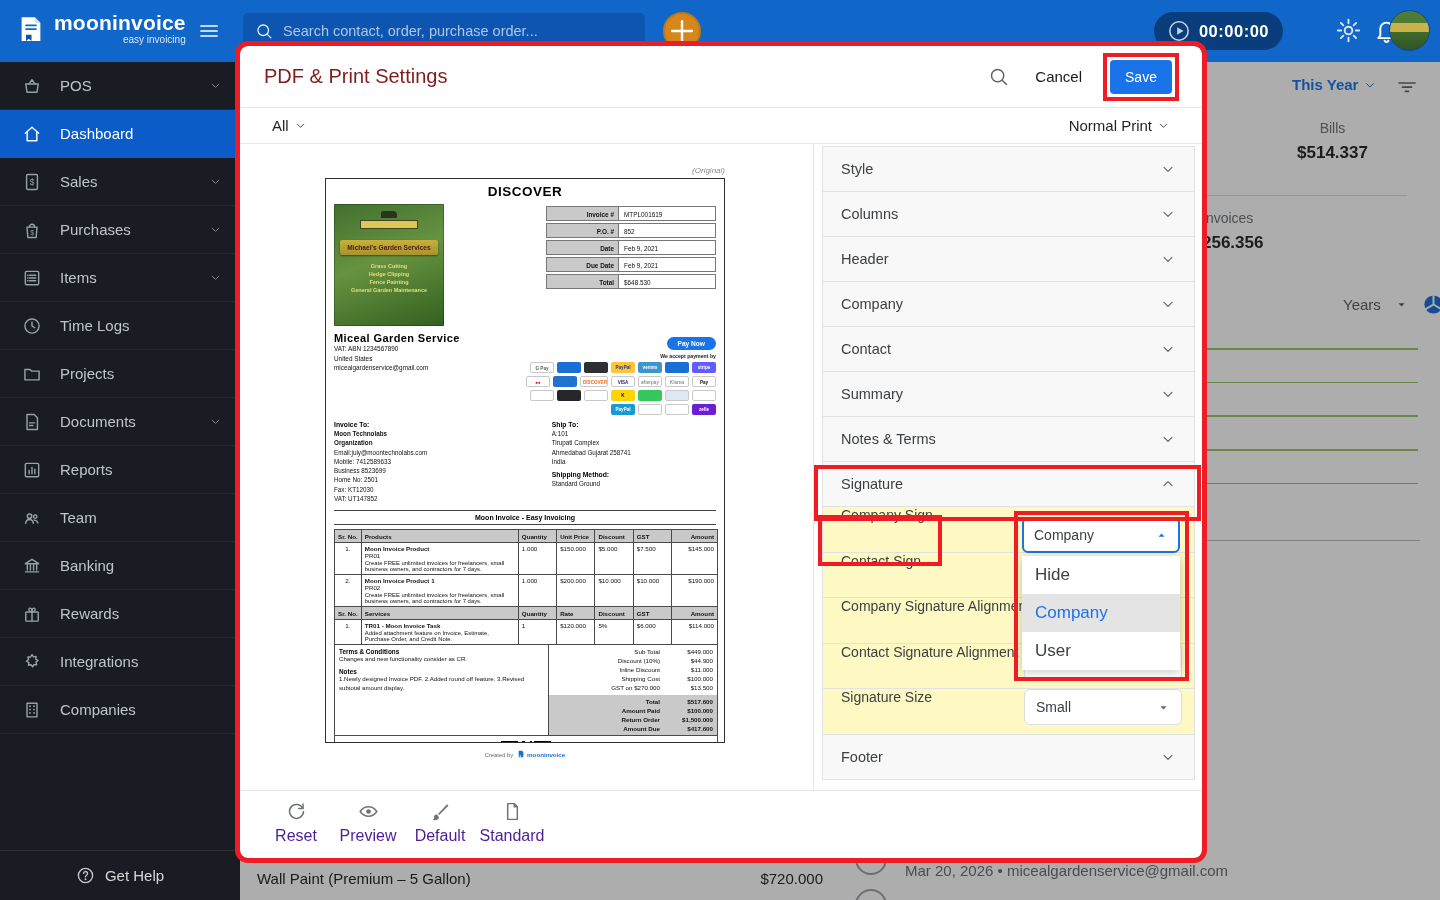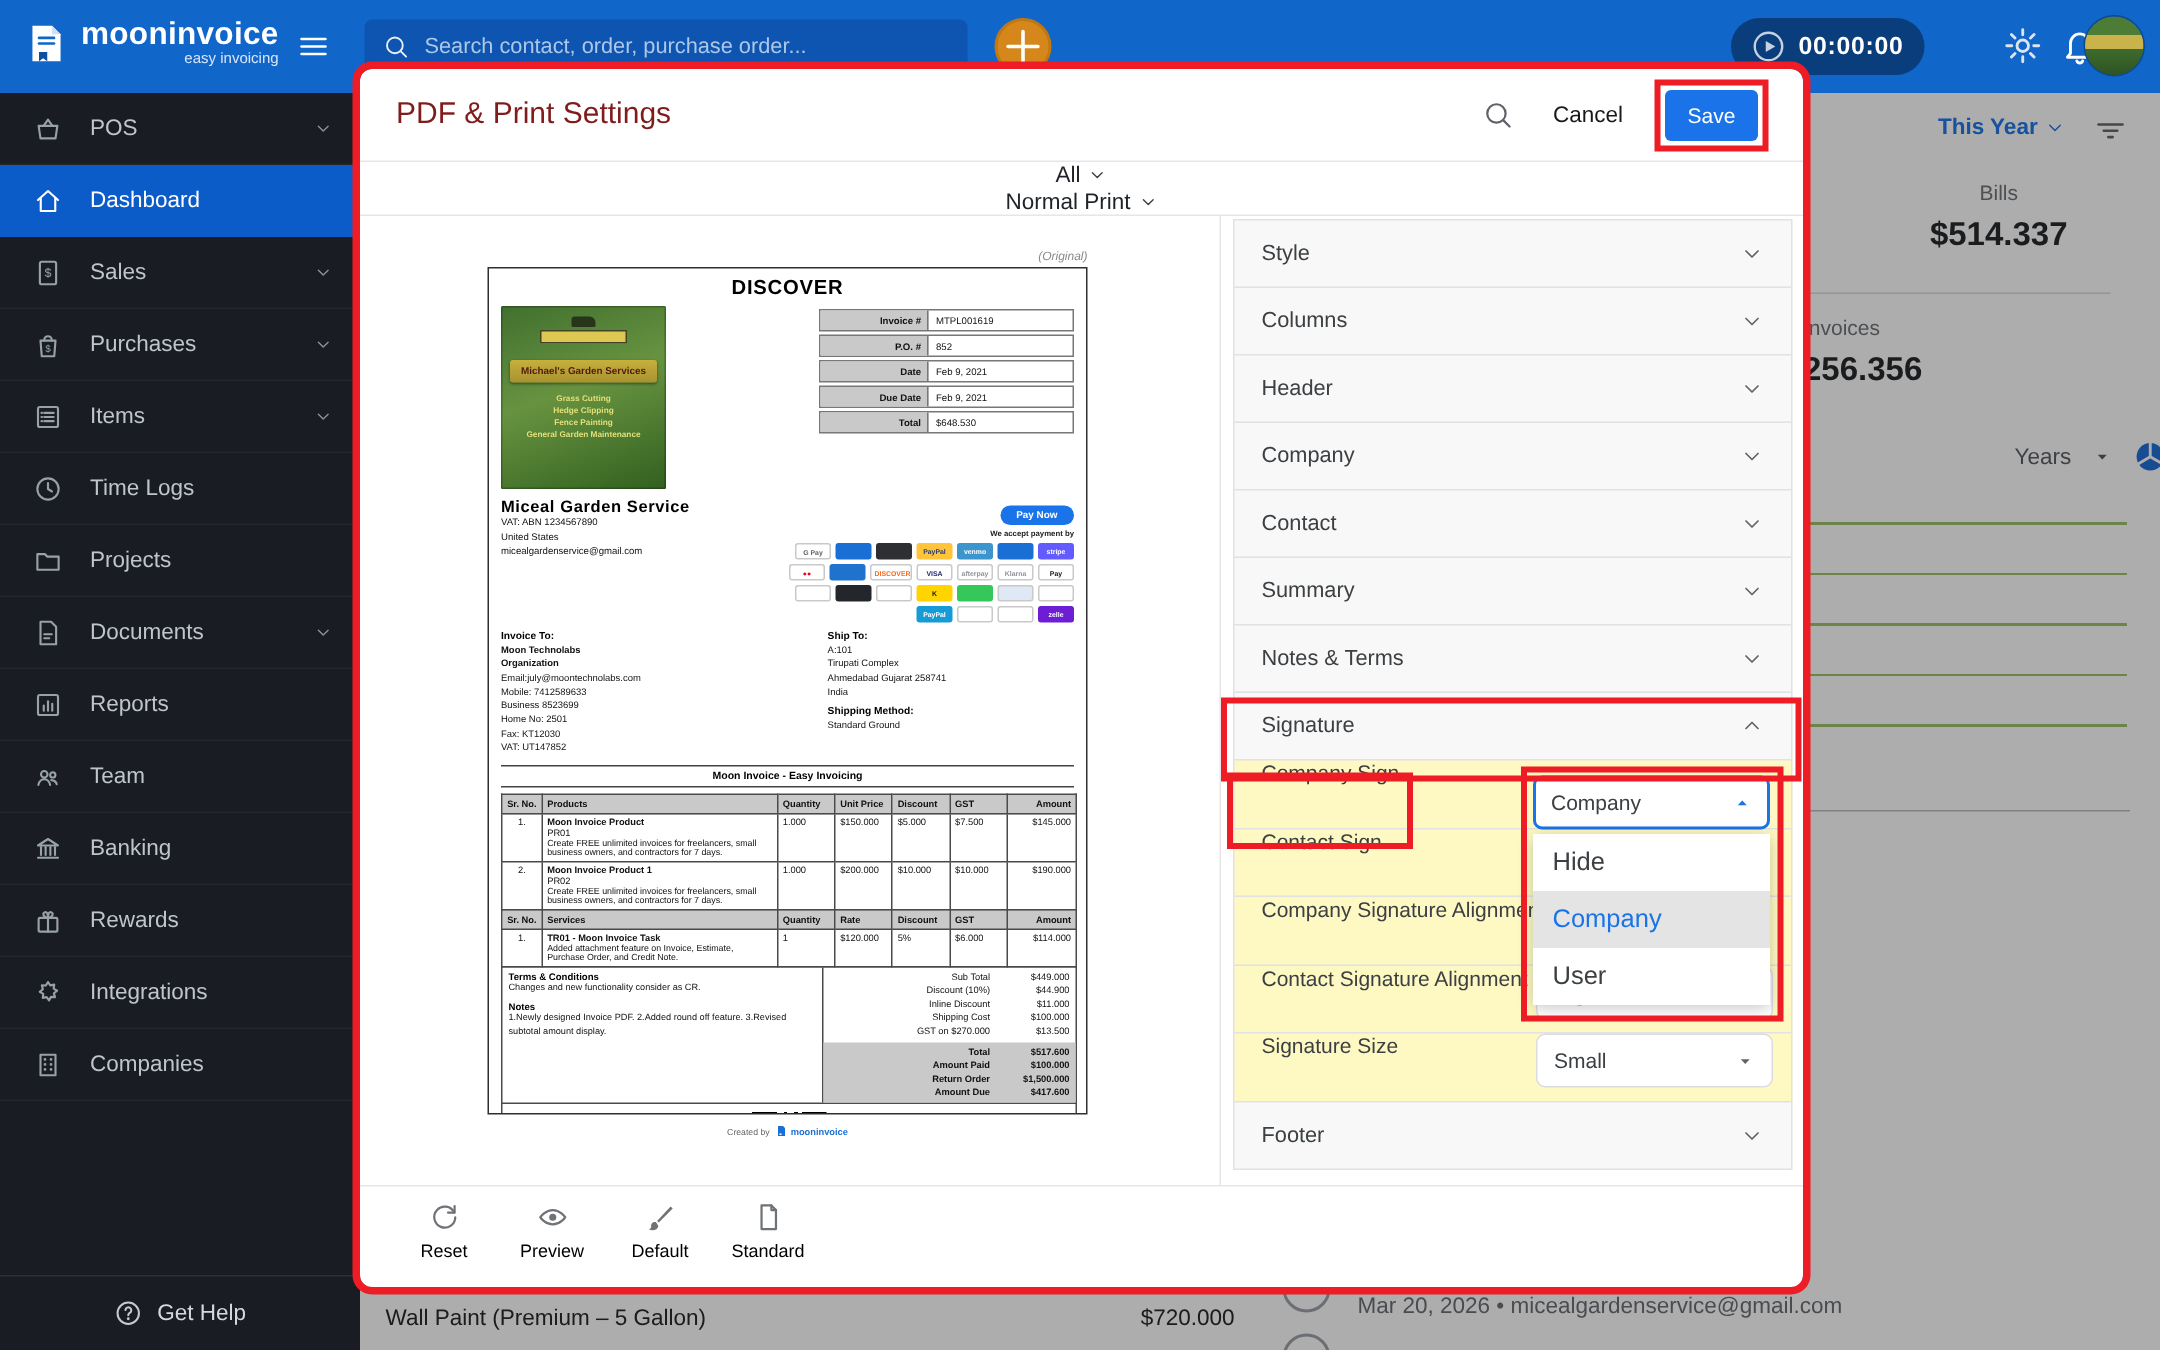--- a/index.html
+++ b/index.html
@@ -43,21 +43,21 @@
   .get-help { position:absolute; bottom:0; left:0; width:100%; height:50px; border-top:1px solid rgba(255,255,255,.09); display:flex; align-items:center; justify-content:center; gap:10px; color:#d6d9dc; font-size:15px; }
   .get-help .icon { width:19px; height:19px; color:#c5c9cd; }
 
   
   .content { position:absolute; left:240px; top:62px; width:1200px; height:838px; background:#fff; overflow:hidden; z-index:1; }
   .period { position:absolute; left:1052px; top:14px; display:flex; align-items:center; gap:5px; color:#1a73e8; font-size:15px; font-weight:700; }
   .period .icon { width:14px; height:14px; }
   .filter-ic { position:absolute; left:1155px; top:13px; width:24px; height:24px; color:#5f6368; }
   .stat-bills { position:absolute; left:1015px; top:58px; width:155px; text-align:center; }
   .stat-lab { color:#6b7075; font-size:14px; }
-  .stat-val { color:#1f2124; font-size:22px; font-weight:600; margin-top:7px; }
+  .stat-val { color:#1f2124; font-size:17px; font-weight:600; margin-top:7px; }
   .bg-div1 { position:absolute; left:965px; top:133px; width:202px; height:1px; background:#d7dadd; }
   .stat-inv { position:absolute; left:962px; top:148px; text-align:left; }
   .years { position:absolute; left:1103px; top:231px; display:flex; align-items:center; gap:14px; color:#55595e; font-size:15px; }
   .years .caret { width:13px; height:13px; color:#555; }
   .years .pie { width:23px; height:23px; }
   .bg-table { position:absolute; left:963px; top:254px; width:215px; height:186px;
     background:repeating-linear-gradient(180deg, transparent 0px, transparent 32px, #9cc163 32px, #9cc163 33.7px); }
   .bg-div2 { position:absolute; left:963px; top:478px; width:217px; height:1px; background:#b9bcc0; }
   .wallpaint { position:absolute; left:0; top:796px; width:600px; height:40px; background:#fff; border-top:1px solid #e6e6e6; display:flex; align-items:center; padding:0 17px; }
   .wp-name { flex:1; color:#202124; font-size:15px; }
@@ -69,29 +69,29 @@
   .dim { position:absolute; left:240px; top:62px; width:1200px; height:838px; background:rgba(20,20,20,.35); z-index:2; }
 
   
   .modal { position:absolute; left:240px; top:46px; width:962px; height:812px; background:#fff; border-radius:8px; z-index:10; outline:5px solid #ee1c25; }
   .m-header { position:absolute; left:0; top:0; width:100%; height:62px; border-bottom:1px solid #e6e6e6; display:flex; align-items:center; padding:0 24px; }
   .m-title { font-size:20px; color:#7f1d1d; font-weight:500; flex:1; }
   .m-search { width:21px; height:21px; color:#5f6368; background:none; border:none; }
   .m-cancel { margin:0 28px 0 26px; font-size:15px; color:#17191c; background:none; border:none; font-family:inherit; }
   .save-wrap { display:inline-block; outline:4px solid #ee1c25; outline-offset:3px; margin-right:6px; }
   .m-save { width:62px; height:34px; background:#1a73e8; color:#fff; border:none; border-radius:4px; font-size:14px; font-family:inherit; }
-  .m-sub { position:absolute; left:0; top:62px; width:100%; height:36px; border-bottom:1px solid #e6e6e6; display:flex; align-items:center; padding:0 32px;flex-direction:column; }
+  .m-sub { position:absolute; left:0; top:62px; width:100%; height:36px; border-bottom:1px solid #e6e6e6; display:flex; align-items:center; padding:0 32px; }
   .m-sub .grp { display:flex; align-items:center; gap:5px; font-size:15px; color:#1f2328; }
   .m-sub .grp .icon { width:13px; height:13px; color:#3c4043; }
   .m-sub .spacer { flex:1; }
   .m-body-divider { position:absolute; left:573px; top:98px; width:1px; height:646px; background:#e6e6e6; }
   .m-footer { position:absolute; left:0; top:744px; width:100%; height:68px; border-top:1px solid #e6e6e6; display:flex; align-items:flex-start; gap:20px; padding:10px 0 0 30px; }
   .tool { display:flex; flex-direction:column; align-items:center; gap:5px; background:none; border:none; color:#5f6368; font-family:inherit; width:52px; }
   .tool .icon { width:21px; height:21px; color:#6f7377; }
-  .tool .t-lab { font-size:12px; color:#000000; }
+  .tool .t-lab { font-size:16px; color:#4c1d95; }
 
   
   .settings { position:absolute; left:582px; top:100px; width:373px; }
   .acc { height:46px; background:#f8f8f8; border:1px solid #e2e2e2; margin-top:-1px; display:flex; align-items:center; padding:0 18px; }
   .acc:first-child { margin-top:0; }
   .acc-label { flex:1; font-size:14.5px; color:#3c4043; }
   .acc-chev { width:16px; height:16px; color:#5f6368; }
   .srow { height:46.5px; background:#fef9c3; border:1px solid #e2e2e2; margin-top:-1px; display:flex; align-items:flex-start; padding:0 12px 0 18px; }
   .srow-label { flex:1; font-size:14px; color:#3c4043; }
   .select { width:158px; height:36px; border:1px solid #dadce0; border-radius:6px; background:#fff; display:flex; align-items:center; padding:0 11px; gap:6px; }

